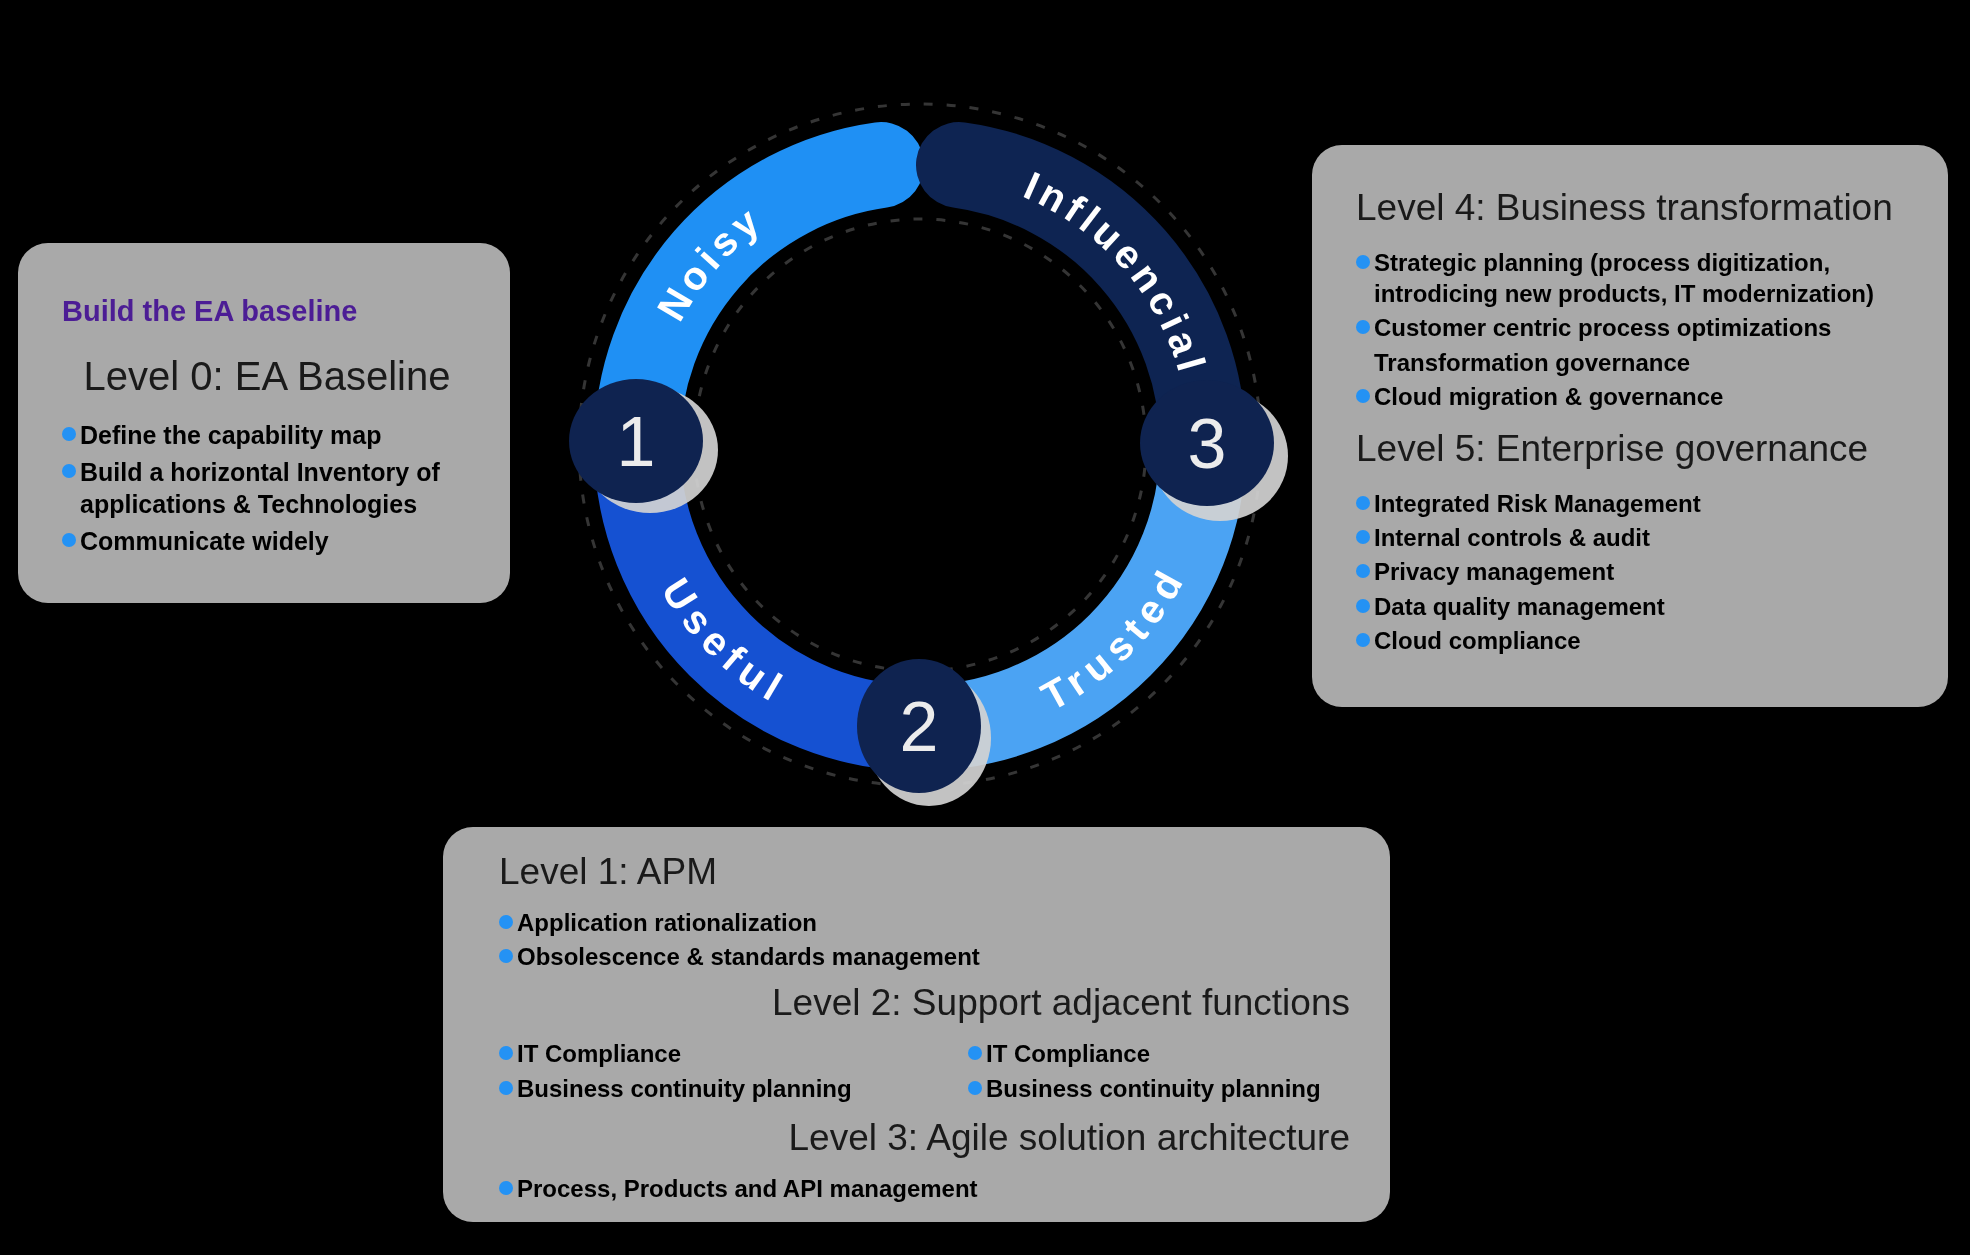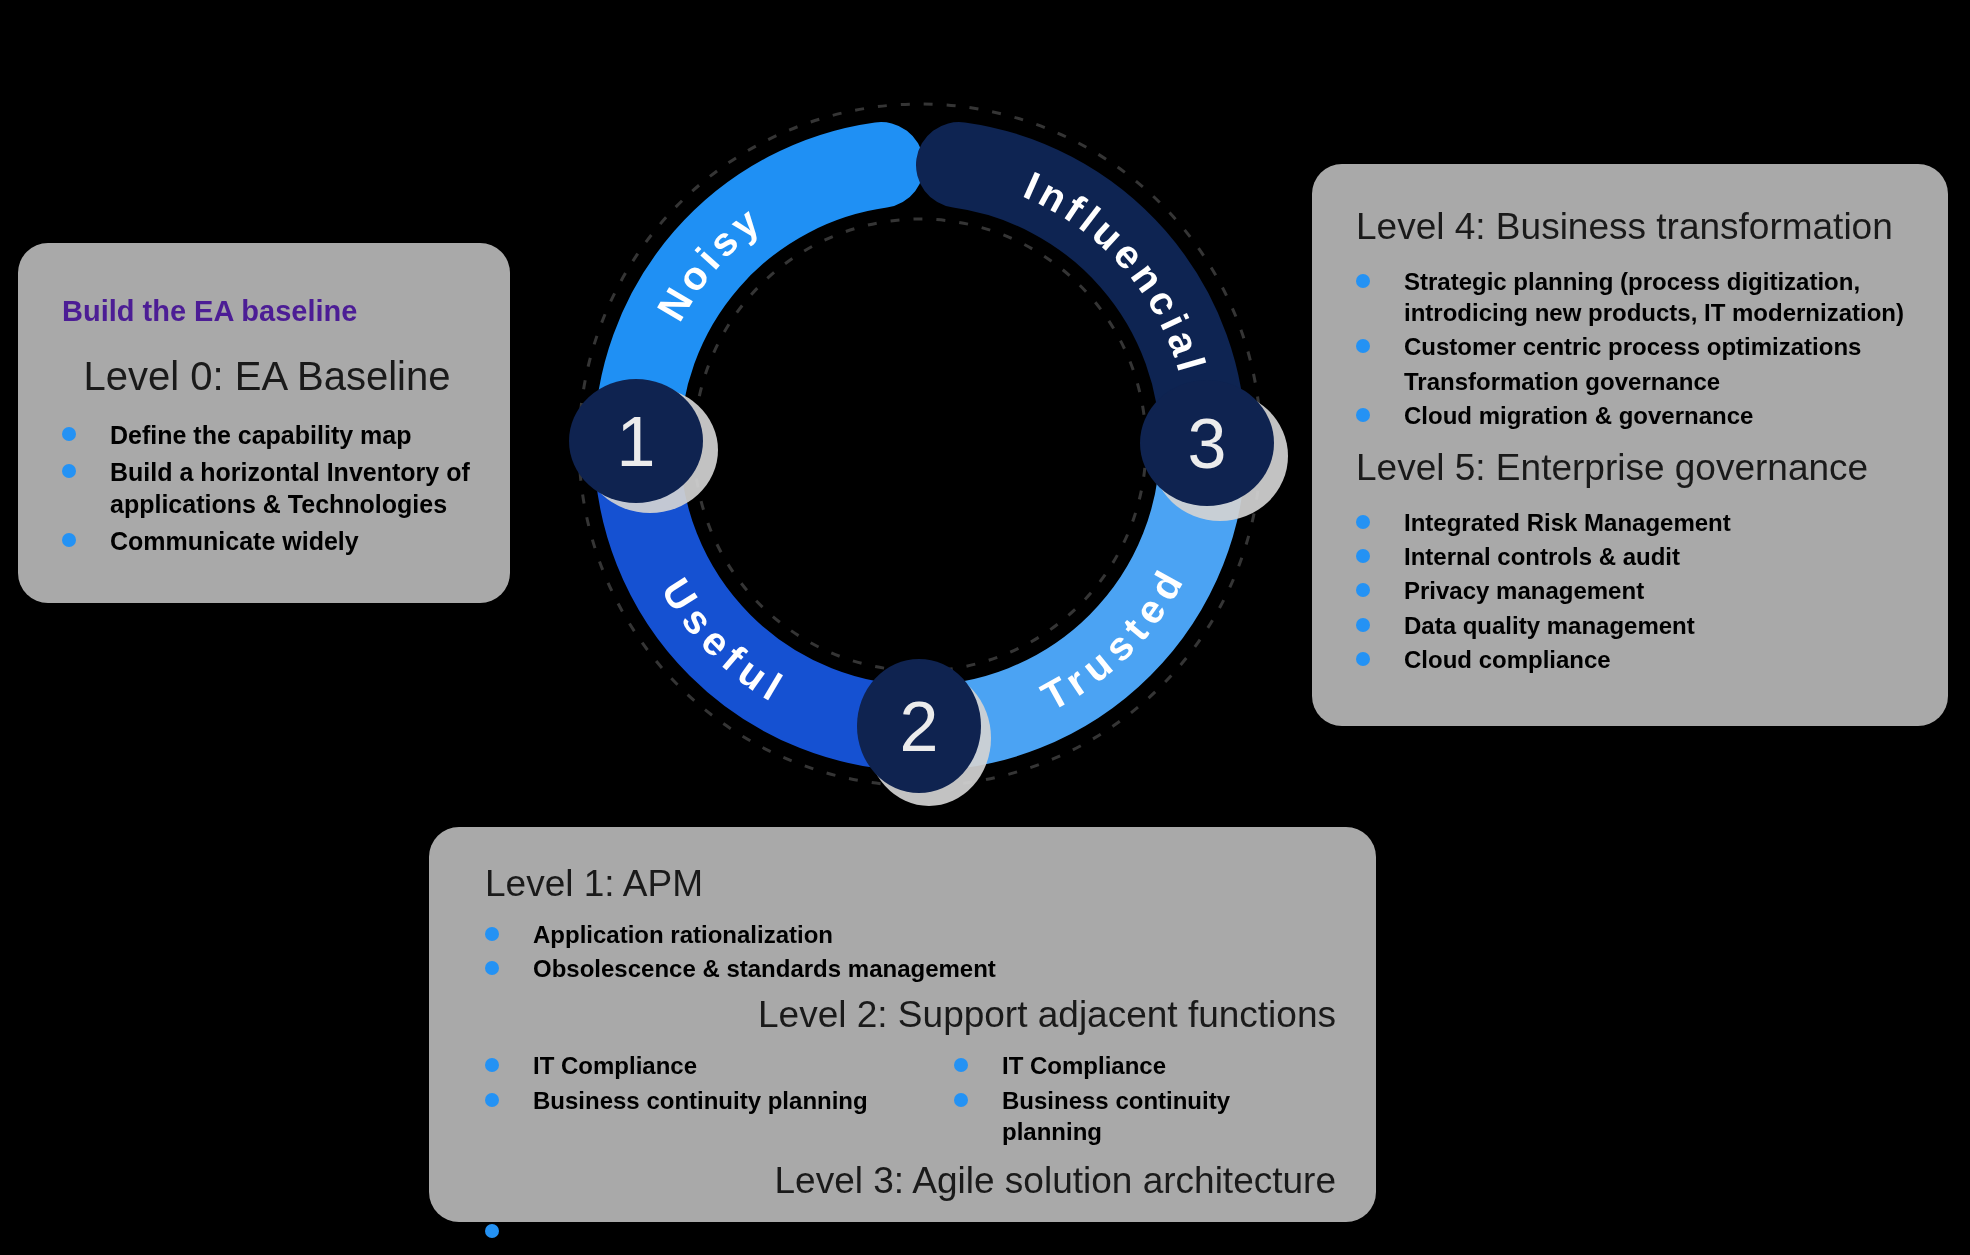--- a/index.html
+++ b/index.html
@@ -11,33 +11,33 @@
   svg{position:absolute;left:0;top:0;}
 
   .arc{fill:none;stroke-width:86;stroke-linecap:round;}
   .guide{fill:none;stroke:#353535;stroke-width:3;stroke-dasharray:9 14;}
   .arc-label{font-size:40px;font-weight:600;letter-spacing:6px;fill:#ffffff;}
   .node-num{font-size:70px;font-weight:500;fill:#ececec;text-anchor:middle;}
   .node-shadow{fill:#d3d3d3;opacity:.92;}
 
   .box{position:absolute;background:#a9a9a9;border-radius:30px;color:#000;box-sizing:border-box;}
   .box-left{left:18px;top:243px;width:492px;height:360px;padding:52px 38px 0 44px;}
-  .box-right{left:1312px;top:164px;width:636px;height:562px;padding:42px 36px 0 44px;}
-  .box-bottom{left:429px;top:827px;width:947px;height:395px;padding:36px 40px 0 56px;}
+  .box-right{left:1312px;top:145px;width:636px;height:562px;padding:42px 36px 0 44px;}
+  .box-bottom{left:443px;top:827px;width:947px;height:395px;padding:24px 40px 0 56px;}
 
   .card-title{font-size:29px;font-weight:700;margin:0 0 26px 0;color:#4c1d95;}
   .heading{font-size:37px;font-weight:400;color:#1a1a1a;margin:0 0 16px 0;}
   .box-left .heading{font-size:40px;margin-bottom:20px;text-align:center;}
   .box-right .heading{margin-bottom:18px;}
   .heading.mt{margin-top:16px;}
   .box-bottom .heading{margin-bottom:14px;}
   .box-bottom .heading.mt{margin-top:10px;text-align:right;}
 
   ul.bullets{list-style:none;margin:0 0 10px 0;padding:0;}
-  .bullets li{display:flex;gap:34px;margin-bottom:3px;font-weight:700;font-size:24px;line-height:1.3;color:#000;}
+  .bullets li{display:flex;gap:4px;margin-bottom:3px;font-weight:700;font-size:24px;line-height:1.3;color:#000;}
   .box-left .bullets li{font-size:25px;margin-bottom:4px;}
   .dot{flex:0 0 auto;width:14px;height:14px;border-radius:50%;background:#2492f4;margin-top:8px;}
   li.no-dot .dot{visibility:hidden;}
   .two-col{display:grid;grid-template-columns:469px 1fr;margin-bottom:6px;}
   .two-col ul.bullets{margin-bottom:0;}
 </style>
 </head>
 <body>
 
 <div class="stage">

